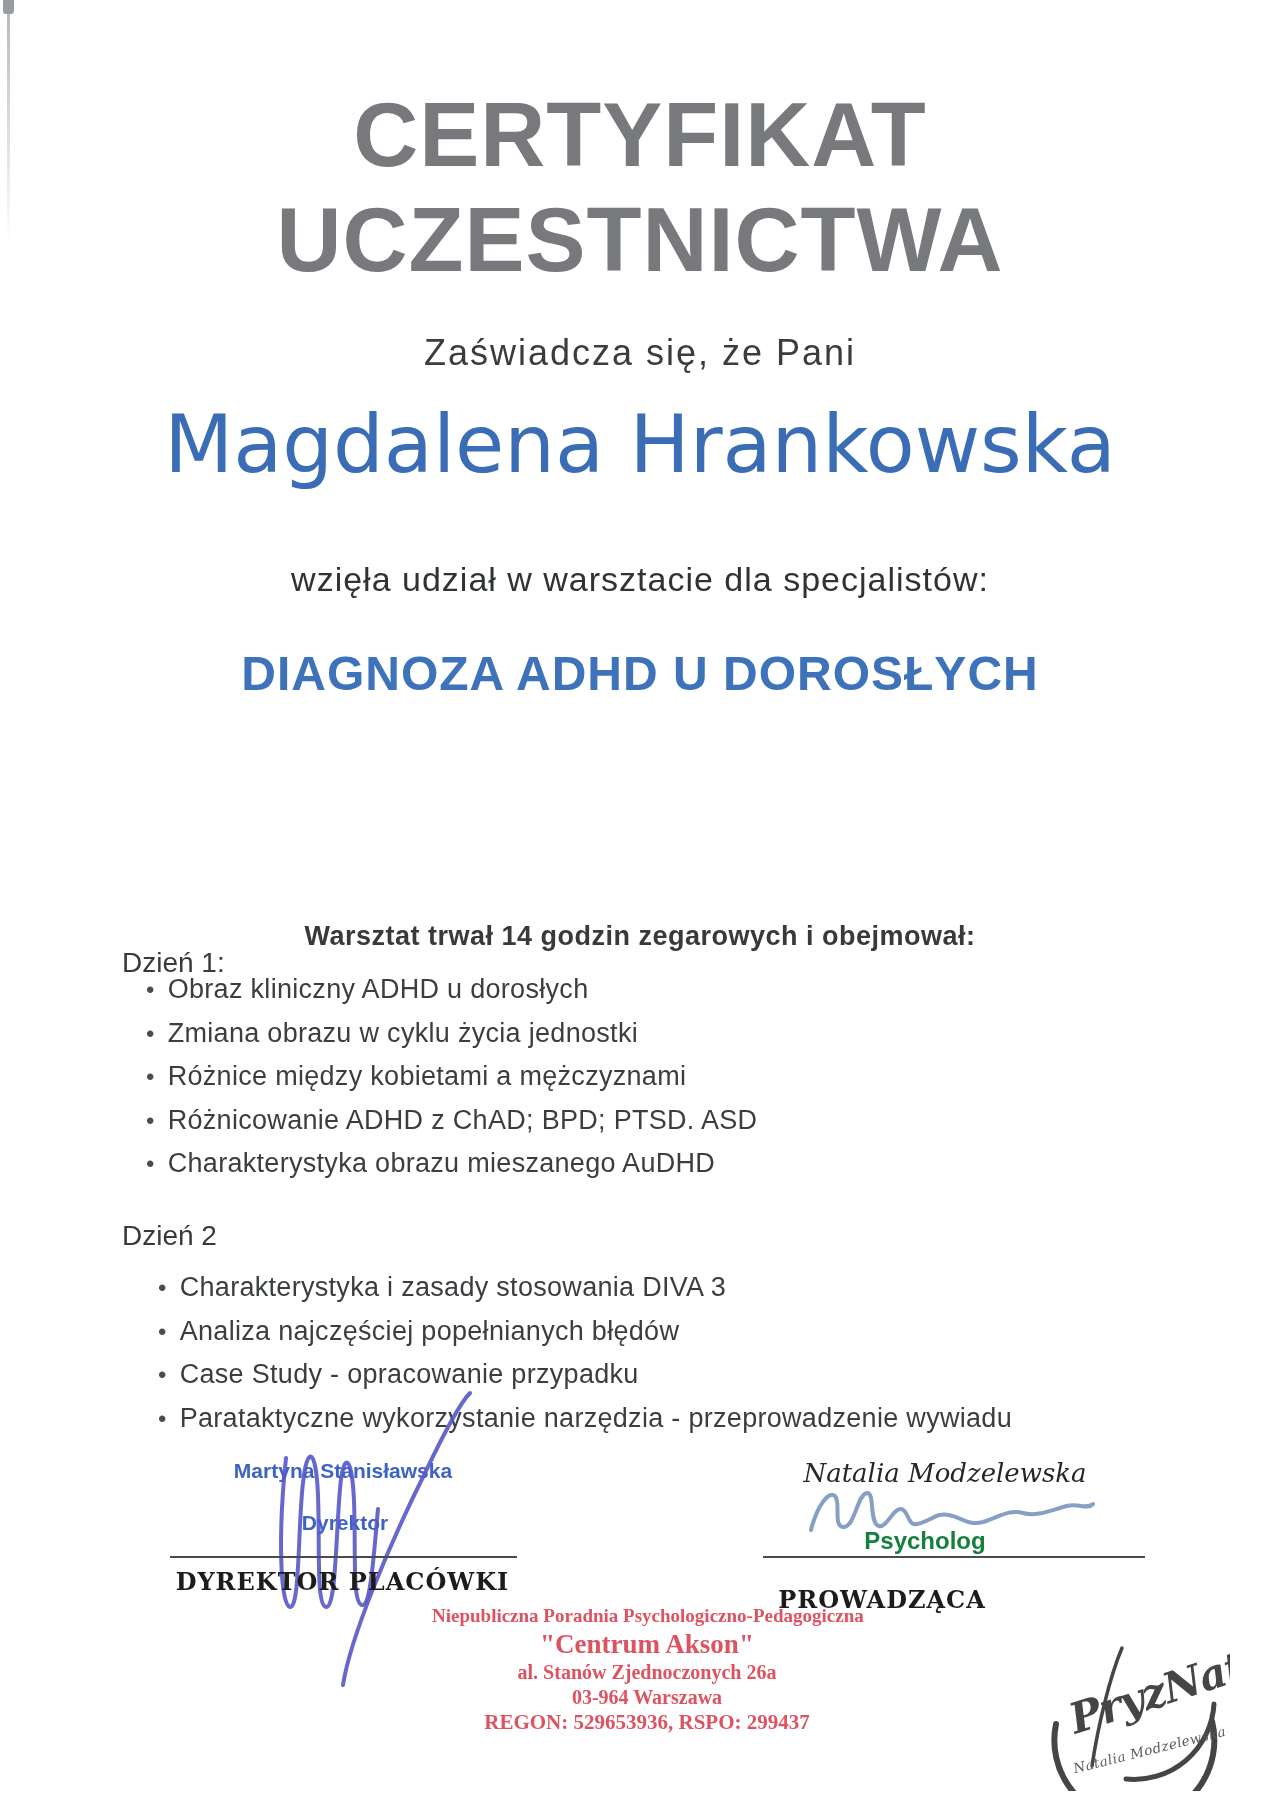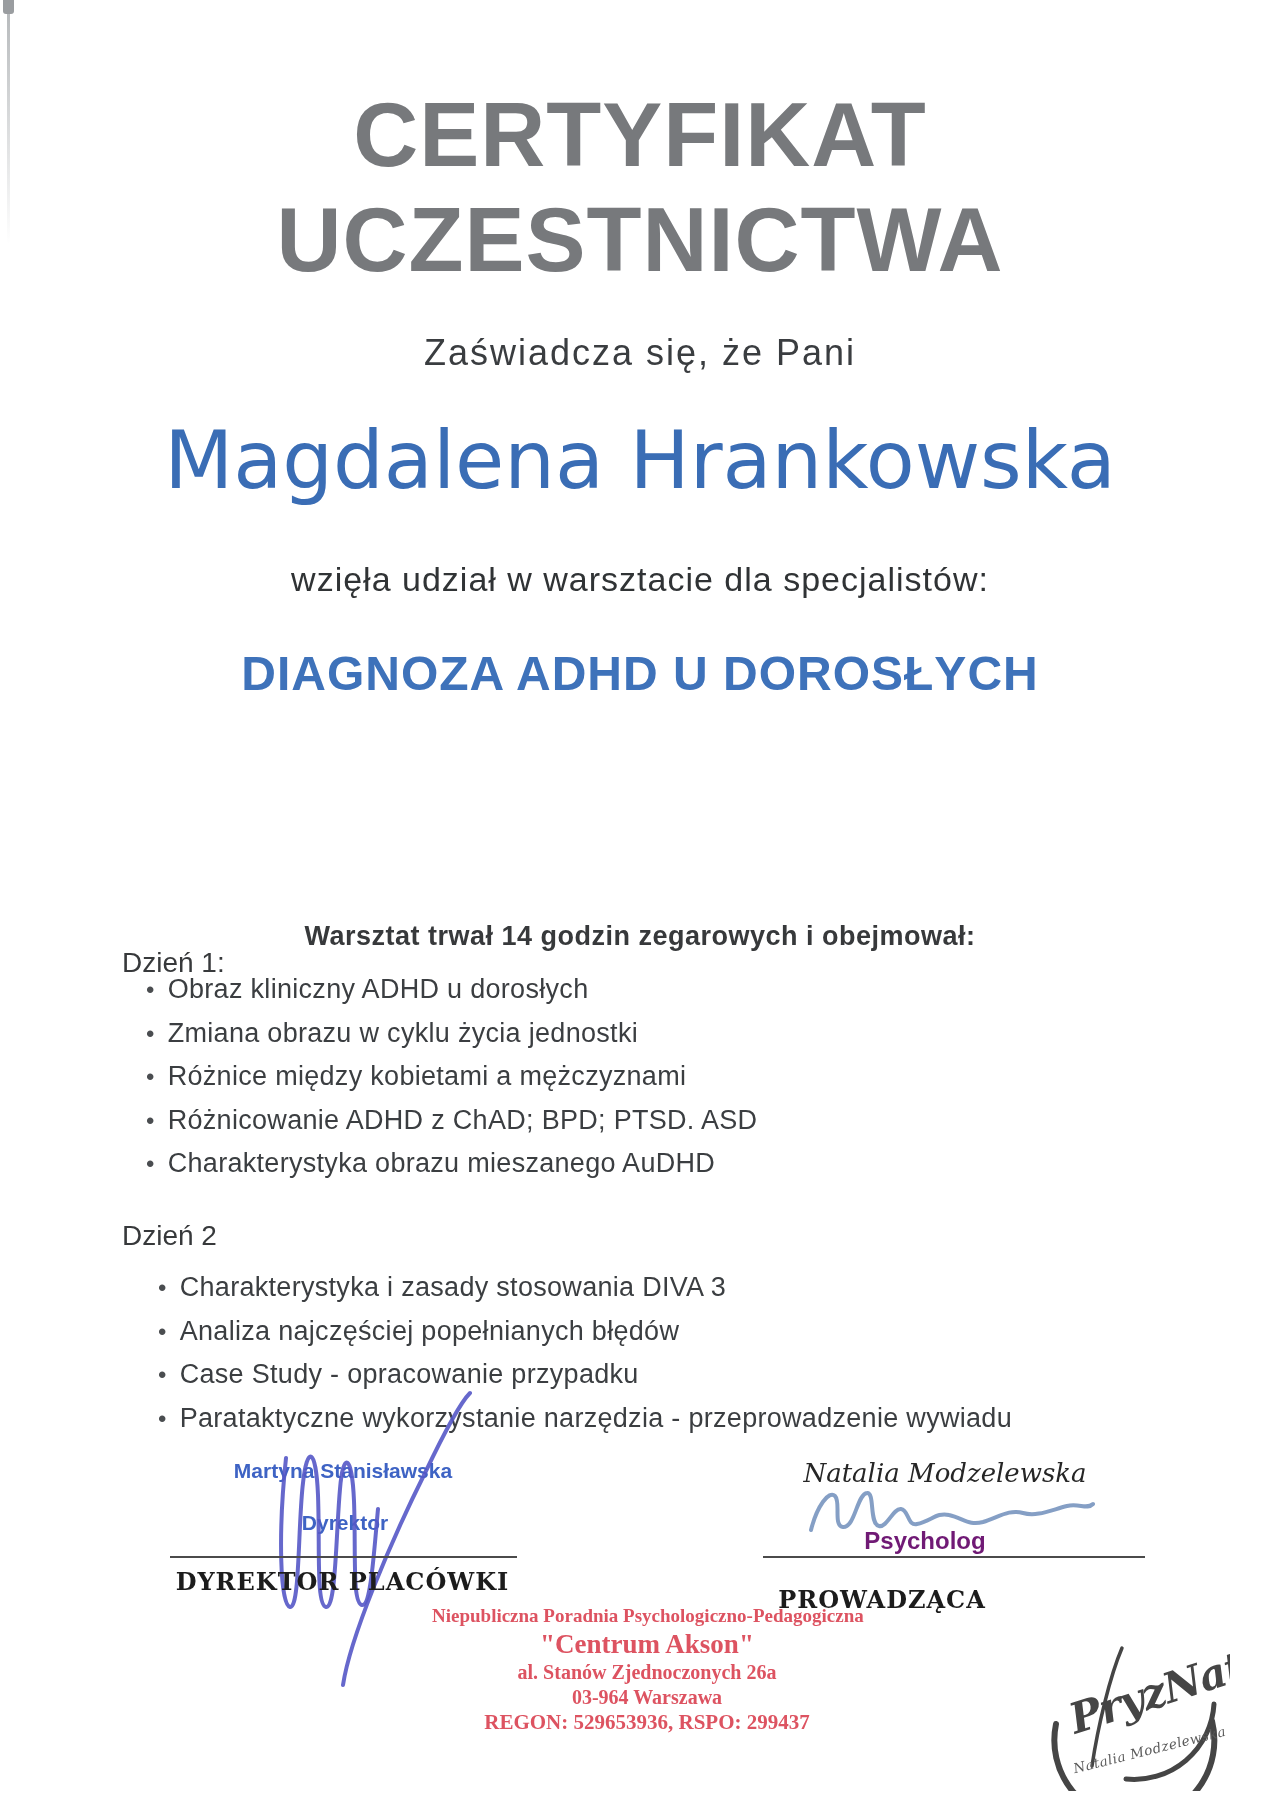--- a/index.html
+++ b/index.html
@@ -10,21 +10,21 @@
   }
   .abs{position:absolute;}
   .center{left:0;right:0;text-align:center;}
 
   
   .corner-a{left:3px;top:0;width:11px;height:14px;background:#9a9da0;border-radius:0 0 3px 3px;}
   .corner-b{left:7px;top:14px;width:3px;height:230px;background:linear-gradient(#b8bbbd,rgba(255,255,255,0));}
 
   .title{top:83px;font-size:90px;line-height:105px;font-weight:600;letter-spacing:1px;color:var(--title_gray);}
   .intro{top:332px;font-size:36px;letter-spacing:2px;font-weight:500;color:var(--body_dark);}
-  .recipient{top:414px;font-size:80px;font-weight:400;color:var(--accent_blue);font-family:"DejaVu Sans",sans-serif;}
+  .recipient{top:398px;font-size:80px;font-weight:400;color:var(--accent_blue);font-family:"DejaVu Sans",sans-serif;}
   .subtitle{top:560px;font-size:34px;letter-spacing:1px;font-weight:500;color:#303335;}
   .workshop-title{top:646px;font-size:48px;font-weight:700;letter-spacing:1px;color:var(--workshop_blue);}
   .desc{top:747px;font-size:31px;line-height:44px;font-weight:700;letter-spacing:1px;color:#3c3f42;}
   .duration{top:921px;font-size:27px;font-weight:600;letter-spacing:.5px;color:#37393b;}
 
   .day-label{font-size:28px;font-weight:500;color:#37393b;}
   .day1-label{left:122px;top:947px;}
   .day2-label{left:122px;top:1220px;}
   ul.items{margin:0;padding:0;list-style:none;}
   .day1-list{left:146px;top:968px;}
@@ -32,21 +32,21 @@
   ul.items li{display:flex;align-items:flex-start;height:43.5px;font-size:27px;color:#3b3e41;letter-spacing:.3px;line-height:43.5px;}
   ul.items .blt{font-size:24px;line-height:43.5px;margin-right:13px;color:#4a4d50;}
 
   
   .sig-name-left{left:183px;width:320px;top:1459px;text-align:center;font-size:21px;font-weight:700;color:var(--signature_blue_text);}
   .sig-role-left{left:245px;width:200px;top:1511px;text-align:center;font-size:21px;font-weight:700;color:var(--signature_blue_text);}
   .sig-line-left{left:170px;top:1556px;width:347px;height:2px;background:#4b4b4b;}
   .sig-title-left{left:165px;width:355px;top:1567px;text-align:center;font-size:24px;font-weight:700;letter-spacing:1px;color:#1c1c1c;font-family:"DejaVu Serif",serif;}
 
   .sig-name-right{left:780px;width:330px;top:1458px;text-align:center;font-size:26px;font-style:italic;font-weight:500;color:#262626;font-family:"DejaVu Serif",serif;}
-  .sig-role-right{left:800px;width:250px;top:1527px;text-align:center;font-size:24px;font-weight:700;color:#701a75;}
+  .sig-role-right{left:800px;width:250px;top:1527px;text-align:center;font-size:24px;font-weight:700;color:#15803d;}
   .sig-line-right{left:763px;top:1556px;width:382px;height:2px;background:#4b4b4b;}
   .sig-title-right{left:732px;width:300px;top:1585px;text-align:center;font-size:24px;font-weight:700;letter-spacing:1px;color:#1c1c1c;font-family:"DejaVu Serif",serif;}
 
   .sig-svg-left{left:240px;top:1383px;}
   .sig-svg-right{left:795px;top:1482px;}
   .sig-svg-left path{fill:none;stroke:var(--left_signature_ink);stroke-width:4;stroke-linecap:round;opacity:.9;}
   .sig-svg-right path{fill:none;stroke:var(--right_signature_ink);stroke-width:4;stroke-linecap:round;opacity:.95;}
 
   
   .stamp{left:432px;width:430px;top:1604px;text-align:center;color:var(--stamp_red);font-family:Liberation Serif, serif;font-weight:700;}

